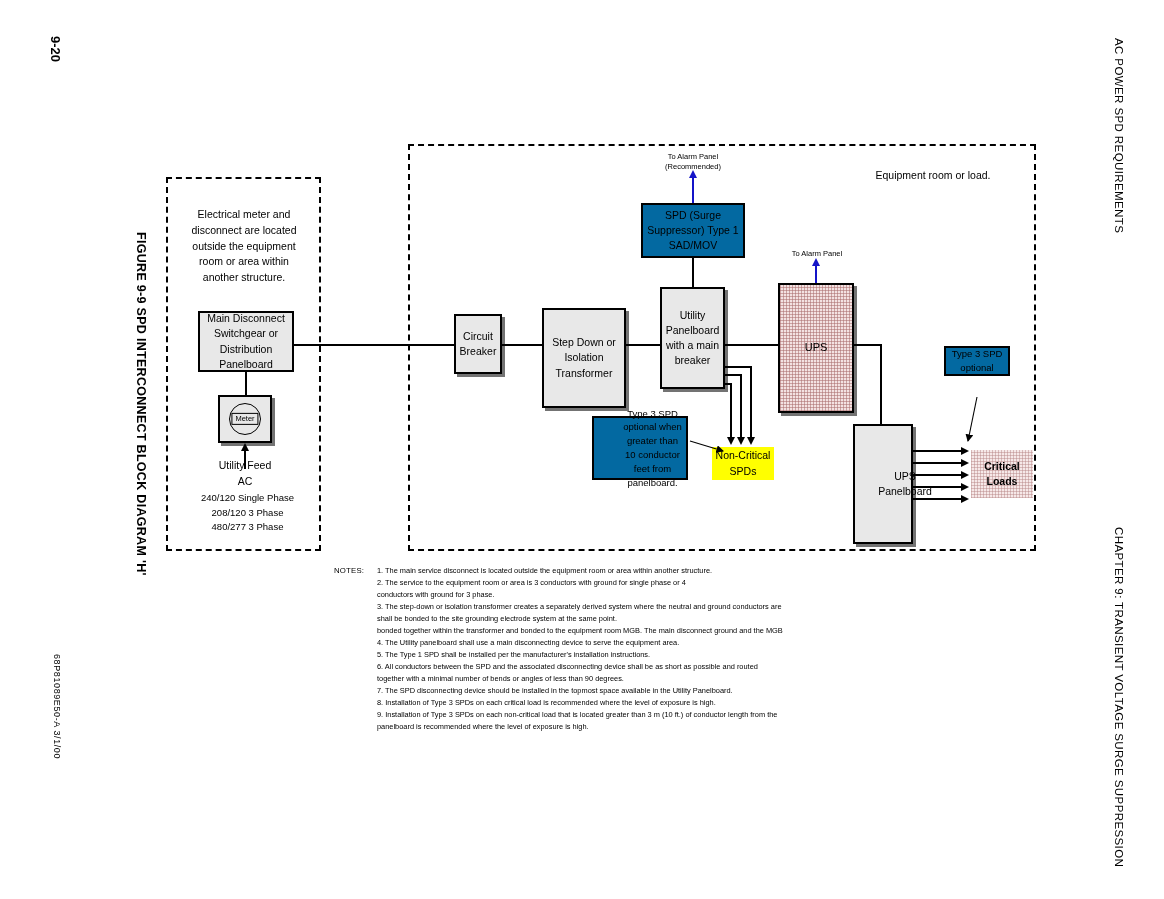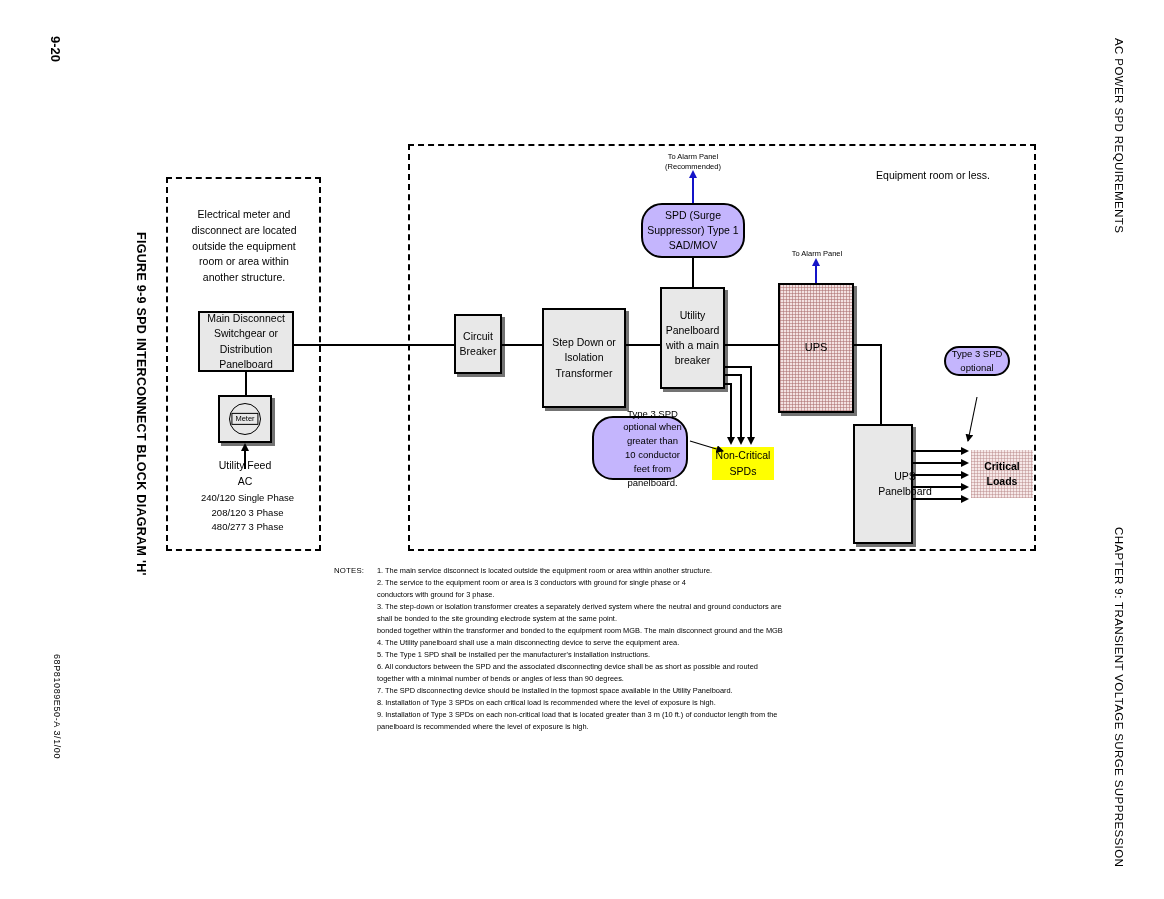--- a/index.html
+++ b/index.html
@@ -39,21 +39,21 @@
     background:#e8e8e8;
     display:flex;
     align-items:center;
     justify-content:center;
     text-align:center;
     font-size:10.5px;
     line-height:1.45;
     box-shadow:3px 3px 0 rgba(0,0,0,.55);
     z-index:5;
   }
-  .box.cyan{background:#c4b5fd;box-shadow:none;border-width:2px;border-radius:21px;}
+  .box.cyan{background:#0369a1;box-shadow:none;border-width:2px;}
   .box.yellow{background:#ffff00;box-shadow:none;border:none;}
   .box.plain{box-shadow:none;}
   .box span{display:block;padding:0 3px;}
 
   
   .hatch{
     background-color:#f3e2e2;
     background-image:
       repeating-linear-gradient(0deg, rgba(170,110,110,.55) 0 1px, transparent 1px 3px),
       repeating-linear-gradient(90deg, rgba(170,110,110,.55) 0 1px, transparent 1px 3px);
@@ -293,21 +293,21 @@
 when greater than
 10 conductor feet
 from panelboard.</span>
   </div>
 
   <div class="box cyan" id="type3-right" style="left:944px;top:346px;width:66px;height:30px;">
     <span style="font-size:9.5px;">Type 3 SPD
 optional</span>
   </div>
 
-  <div class="lbl" id="equipment-room-label" style="left:853px;top:168px;width:160px;">Equipment room or less.</div>
+  <div class="lbl" id="equipment-room-label" style="left:853px;top:168px;width:160px;">Equipment room or load.</div>
 
   <svg id="leaders" viewBox="0 0 1164 899">
     <defs>
       <marker id="ah" markerWidth="7" markerHeight="7" refX="6" refY="3.5" orient="auto" markerUnits="strokeWidth">
         <path d="M0,0 L7,3.5 L0,7 z" fill="#000"></path>
       </marker>
     </defs>
     <line x1="690" y1="441" x2="723" y2="451" stroke="#000" stroke-width="1.1" marker-end="url(#ah)"></line>
     <line x1="977" y1="397" x2="968" y2="441" stroke="#000" stroke-width="1.1" marker-end="url(#ah)"></line>
   </svg>

